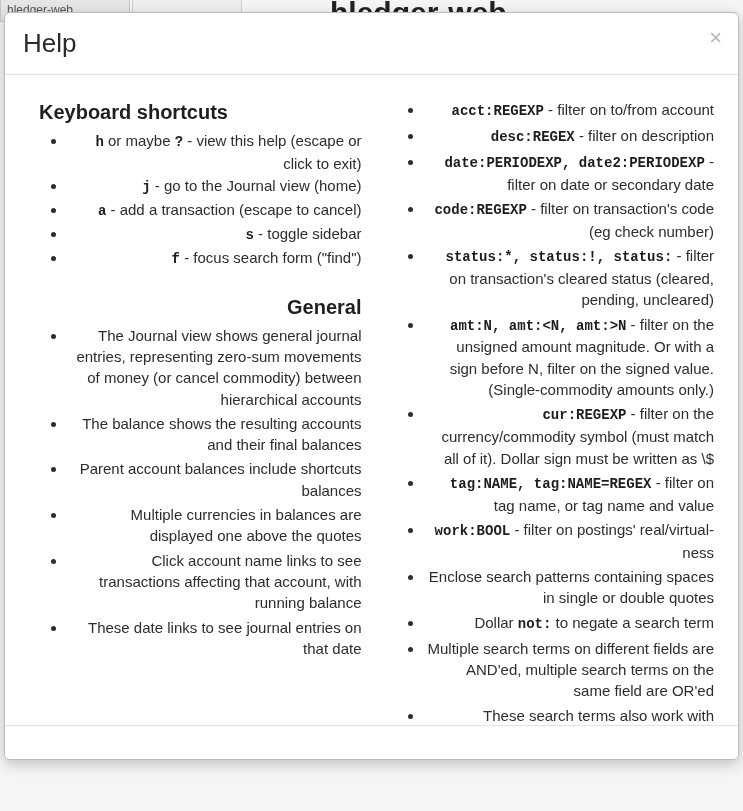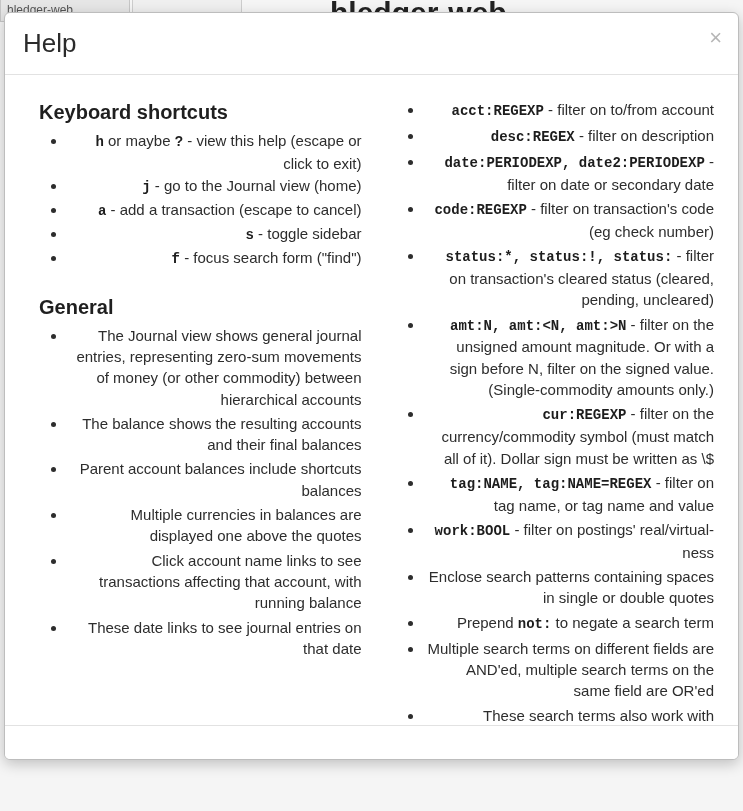--- a/index.html
+++ b/index.html
@@ -100,21 +100,21 @@
     padding: 0 10px;
   }
   .col-right { padding-left: 14px; }
 
   h4.section {
     font-size: 20px;
     font-weight: bold;
     color: #1f1f1f;
     margin: 8px 0 4px 10px;
   }
-  h4.section.general { margin-top: 26px; }
+  h4.section.general { margin-top: 26px; text-align: right; }
 
   ul.list {
     margin: 6px 0 0 0;
     padding-left: 38px;
     list-style: disc outside;
   }
   ul.list li {
     font-size: 15px;
     line-height: 1.42;
     color: #2d2d2d;
@@ -160,42 +160,42 @@
       <ul class="list tight" id="ks-list">
           <li><code>h</code><span> or maybe </span><code>?</code><span> - view this help (escape or click to exit)</span></li>
           <li><code>j</code><span> - go to the Journal view (home)</span></li>
           <li><code>a</code><span> - add a transaction (escape to cancel)</span></li>
           <li><code>s</code><span> - toggle sidebar</span></li>
           <li><code>f</code><span> - focus search form ("find")</span></li>
         </ul>
 
       <h4 class="section general">General</h4>
       <ul class="list" id="gen-list">
-          <li><span>The Journal view shows general journal entries, representing zero-sum movements of money (or other commodity) between hierarchical accounts</span></li>
+          <li><span>The Journal view shows general journal entries, representing zero-sum movements of money (or cancel commodity) between hierarchical accounts</span></li>
           <li><span>The balance shows the resulting accounts and their final balances</span></li>
           <li><span>Parent account balances include shortcuts balances</span></li>
           <li><span>Multiple currencies in balances are displayed one above the quotes</span></li>
           <li><span>Click account name links to see transactions affecting that account, with running balance</span></li>
           <li><span>These date links to see journal entries on that date</span></li>
         </ul>
     </div>
 
     <div class="col col-right">
       <ul class="list" id="search-list">
           <li><code>acct:REGEXP</code><span> - filter on to/from account</span></li>
           <li><code>desc:REGEX</code><span> - filter on description</span></li>
           <li><code>date:PERIODEXP, date2:PERIODEXP</code><span> - filter on date or secondary date</span></li>
           <li><code>code:REGEXP</code><span> - filter on transaction's code (eg check number)</span></li>
           <li><code>status:*, status:!, status:</code><span> - filter on transaction's cleared status (cleared, pending, uncleared)</span></li>
           <li><code>amt:N, amt:&lt;N, amt:&gt;N</code><span> - filter on the unsigned amount magnitude. Or with a sign before N, filter on the signed value. (Single-commodity amounts only.)</span></li>
           <li><code>cur:REGEXP</code><span> - filter on the currency/commodity symbol (must match all of it). Dollar sign must be written as \$</span></li>
           <li><code>tag:NAME, tag:NAME=REGEX</code><span> - filter on tag name, or tag name and value</span></li>
           <li><code>work:BOOL</code><span> - filter on postings' real/virtual-ness</span></li>
           <li><span>Enclose search patterns containing spaces in single or double quotes</span></li>
-          <li><span>Prepend </span><code>not:</code><span> to negate a search term</span></li>
+          <li><span>Dollar </span><code>not:</code><span> to negate a search term</span></li>
           <li><span>Multiple search terms on different fields are AND'ed, multiple search terms on the same field are OR'ed</span></li>
           <li><span>These search terms also work with command-line hledger</span></li>
         </ul>
     </div>
   </div>
 
   <div class="modal-footer"></div>
 </div>
 
 </body></html>

